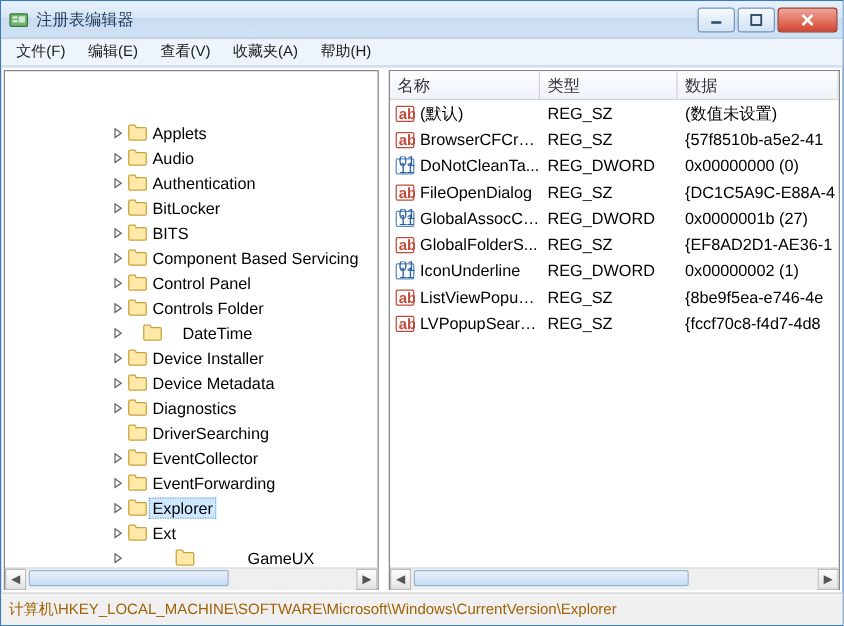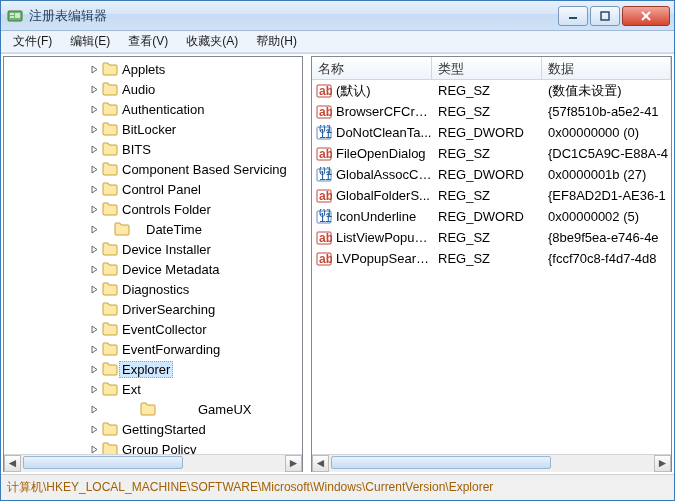--- a/index.html
+++ b/index.html
@@ -12,21 +12,21 @@
   .win-btn { width: 30px; height: 20px; border: 1px solid #7a98bb; border-radius: 3px; display: flex; align-items: center; justify-content: center; background: linear-gradient(to bottom,#f5f9fd,#d2e2f4); color:#2a4a6a; cursor:pointer;}
   .win-btn.close { width: 48px; background: linear-gradient(to bottom,#f2a59a,#d4452f); border-color:#9a382a; color:#fff; }
   .win-btn svg { display:block; }
   .menubar { height: 22px; background: #eef4fb; border-bottom: 1px solid #d1dfef; display: flex; align-items: center; padding: 0 4px; gap: 2px; }
   .menu-item { padding: 2px 8px; color: #1a1a1a; cursor: default; }
   .content { flex: 1; display: flex; border-top: 1px solid #c9d6e6; min-height:0; }
   .pane { background:#fff; border:1px solid #828790; margin:2px; position:relative; display:flex; flex-direction:column; min-height:0;}
   .left-pane { width: 300px; }
   .right-pane { flex: 1; }
   .scroll-area { flex:1; overflow:hidden; position:relative; }
-  .tree { padding: 2px 0 2px 0; }
+  .tree { padding: 2px 0 2px 0; margin-top: 37px; }
   .tree-row { display:flex; align-items:center; height:20px; white-space:nowrap; cursor:default;}
   .expander { width:12px; height:12px; margin-right:2px; display:flex; align-items:center; justify-content:center; color:#5b5b5b;}
   .expander svg { display:block; }
   .folder-icon { width:16px; height:14px; margin-right:4px; }
   .tree-label { font-size:13px; color:#000; }
   .tree-row.selected .tree-label { background:#cde8ff; border:1px dotted #7aa7d8; padding:0 2px; margin-left:-3px;}
   .list-header { display:flex; height:23px; background:linear-gradient(to bottom,#fdfeff,#eef3fa); border-bottom:1px solid #d5d5d5; }
   .col { border-right:1px solid #d5d5d5; padding:3px 6px; color:#333; font-size:13px; overflow:hidden; text-overflow:ellipsis; white-space:nowrap;}
   .col.name { width:120px; } .col.type { width:110px; } .col.data { flex:1; }
   .list-body { }
@@ -379,21 +379,21 @@
               <span class="cell data">{EF8AD2D1-AE36-1</span>
             </div>
             <div class="list-row">
               <span class="val-icon"><svg viewBox="0 0 16 16">
                   <rect x="1" y="2" width="14" height="12" rx="1" fill="#fff" stroke="#5a8cc9"></rect>
                   <text x="3" y="8" font-size="5" fill="#2a5fa0" font-family="monospace">011</text>
                   <text x="3" y="13" font-size="5" fill="#2a5fa0" font-family="monospace">110</text>
                 </svg></span>
               <span class="cell name">IconUnderline</span>
               <span class="cell type">REG_DWORD</span>
-              <span class="cell data">0x00000002 (5)</span>
+              <span class="cell data">0x00000002 (1)</span>
             </div>
             <div class="list-row">
               <span class="val-icon"><svg viewBox="0 0 16 16">
                   <rect x="1" y="2" width="14" height="12" rx="1" fill="#fff" stroke="#c24a3a"></rect>
                   <text x="3" y="12" font-size="8" fill="#c24a3a" font-weight="bold">ab</text>
                 </svg></span>
               <span class="cell name">ListViewPopup...</span>
               <span class="cell type">REG_SZ</span>
               <span class="cell data">{8be9f5ea-e746-4e</span>
             </div>

